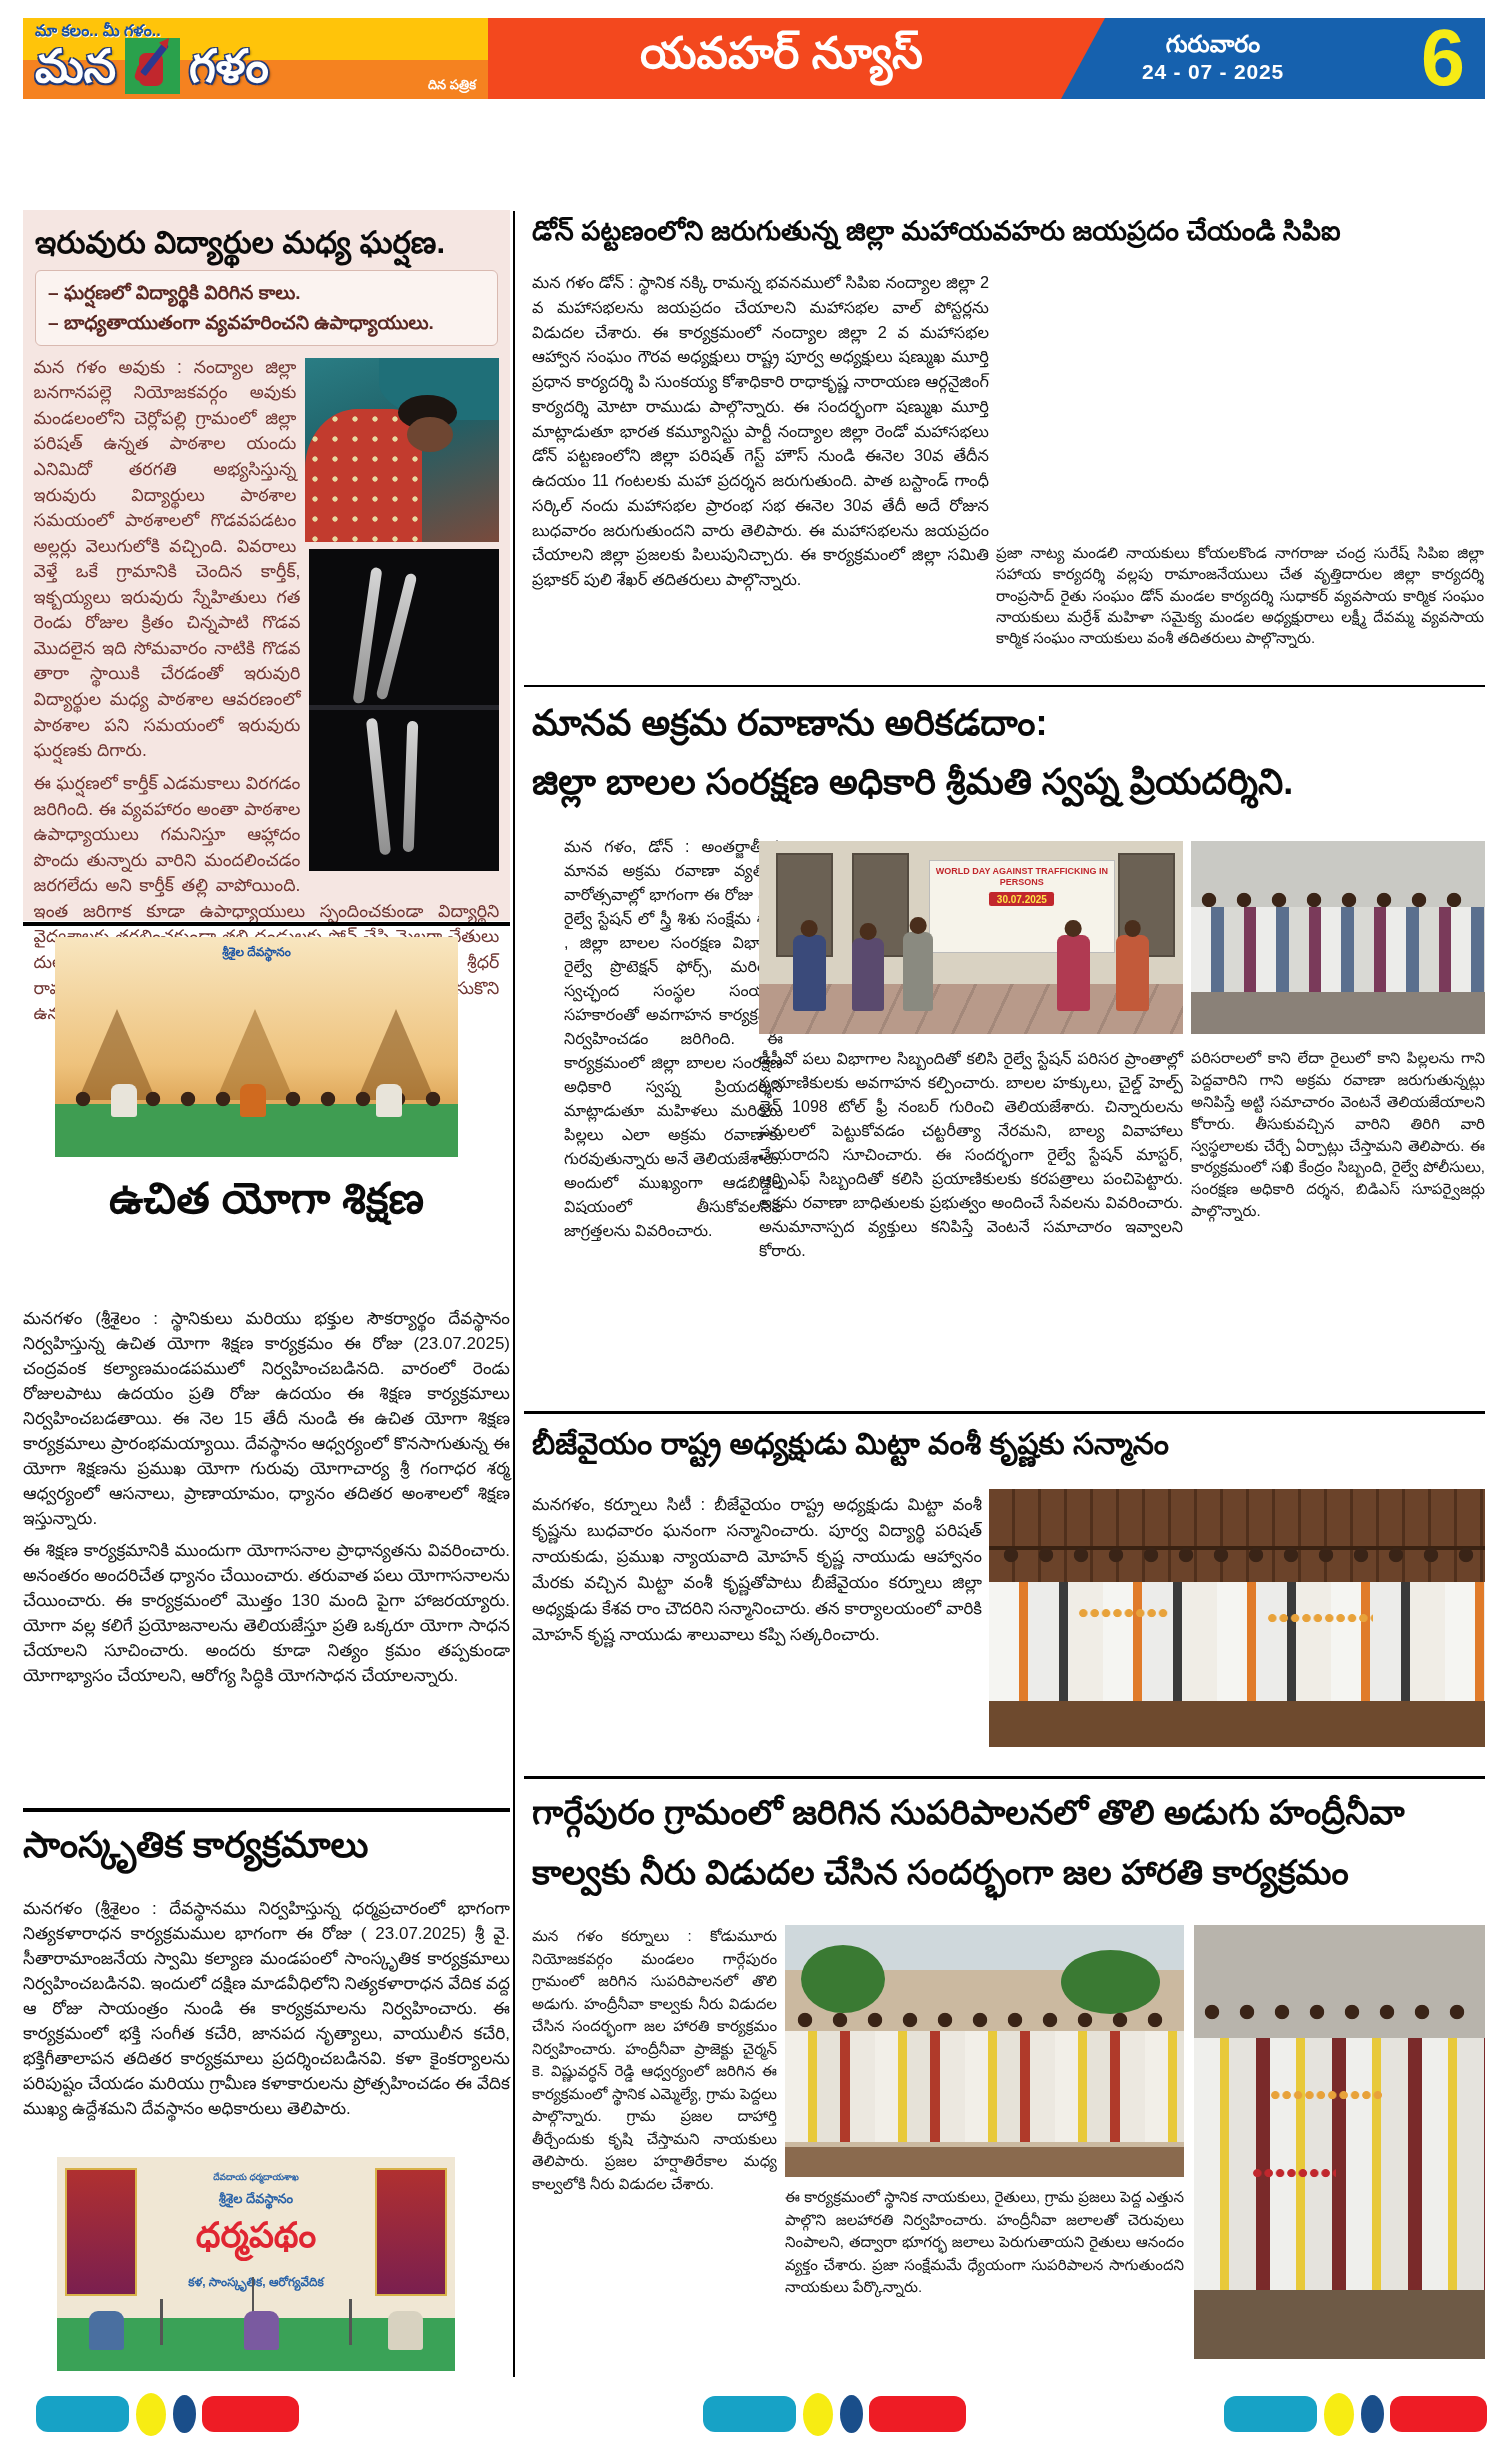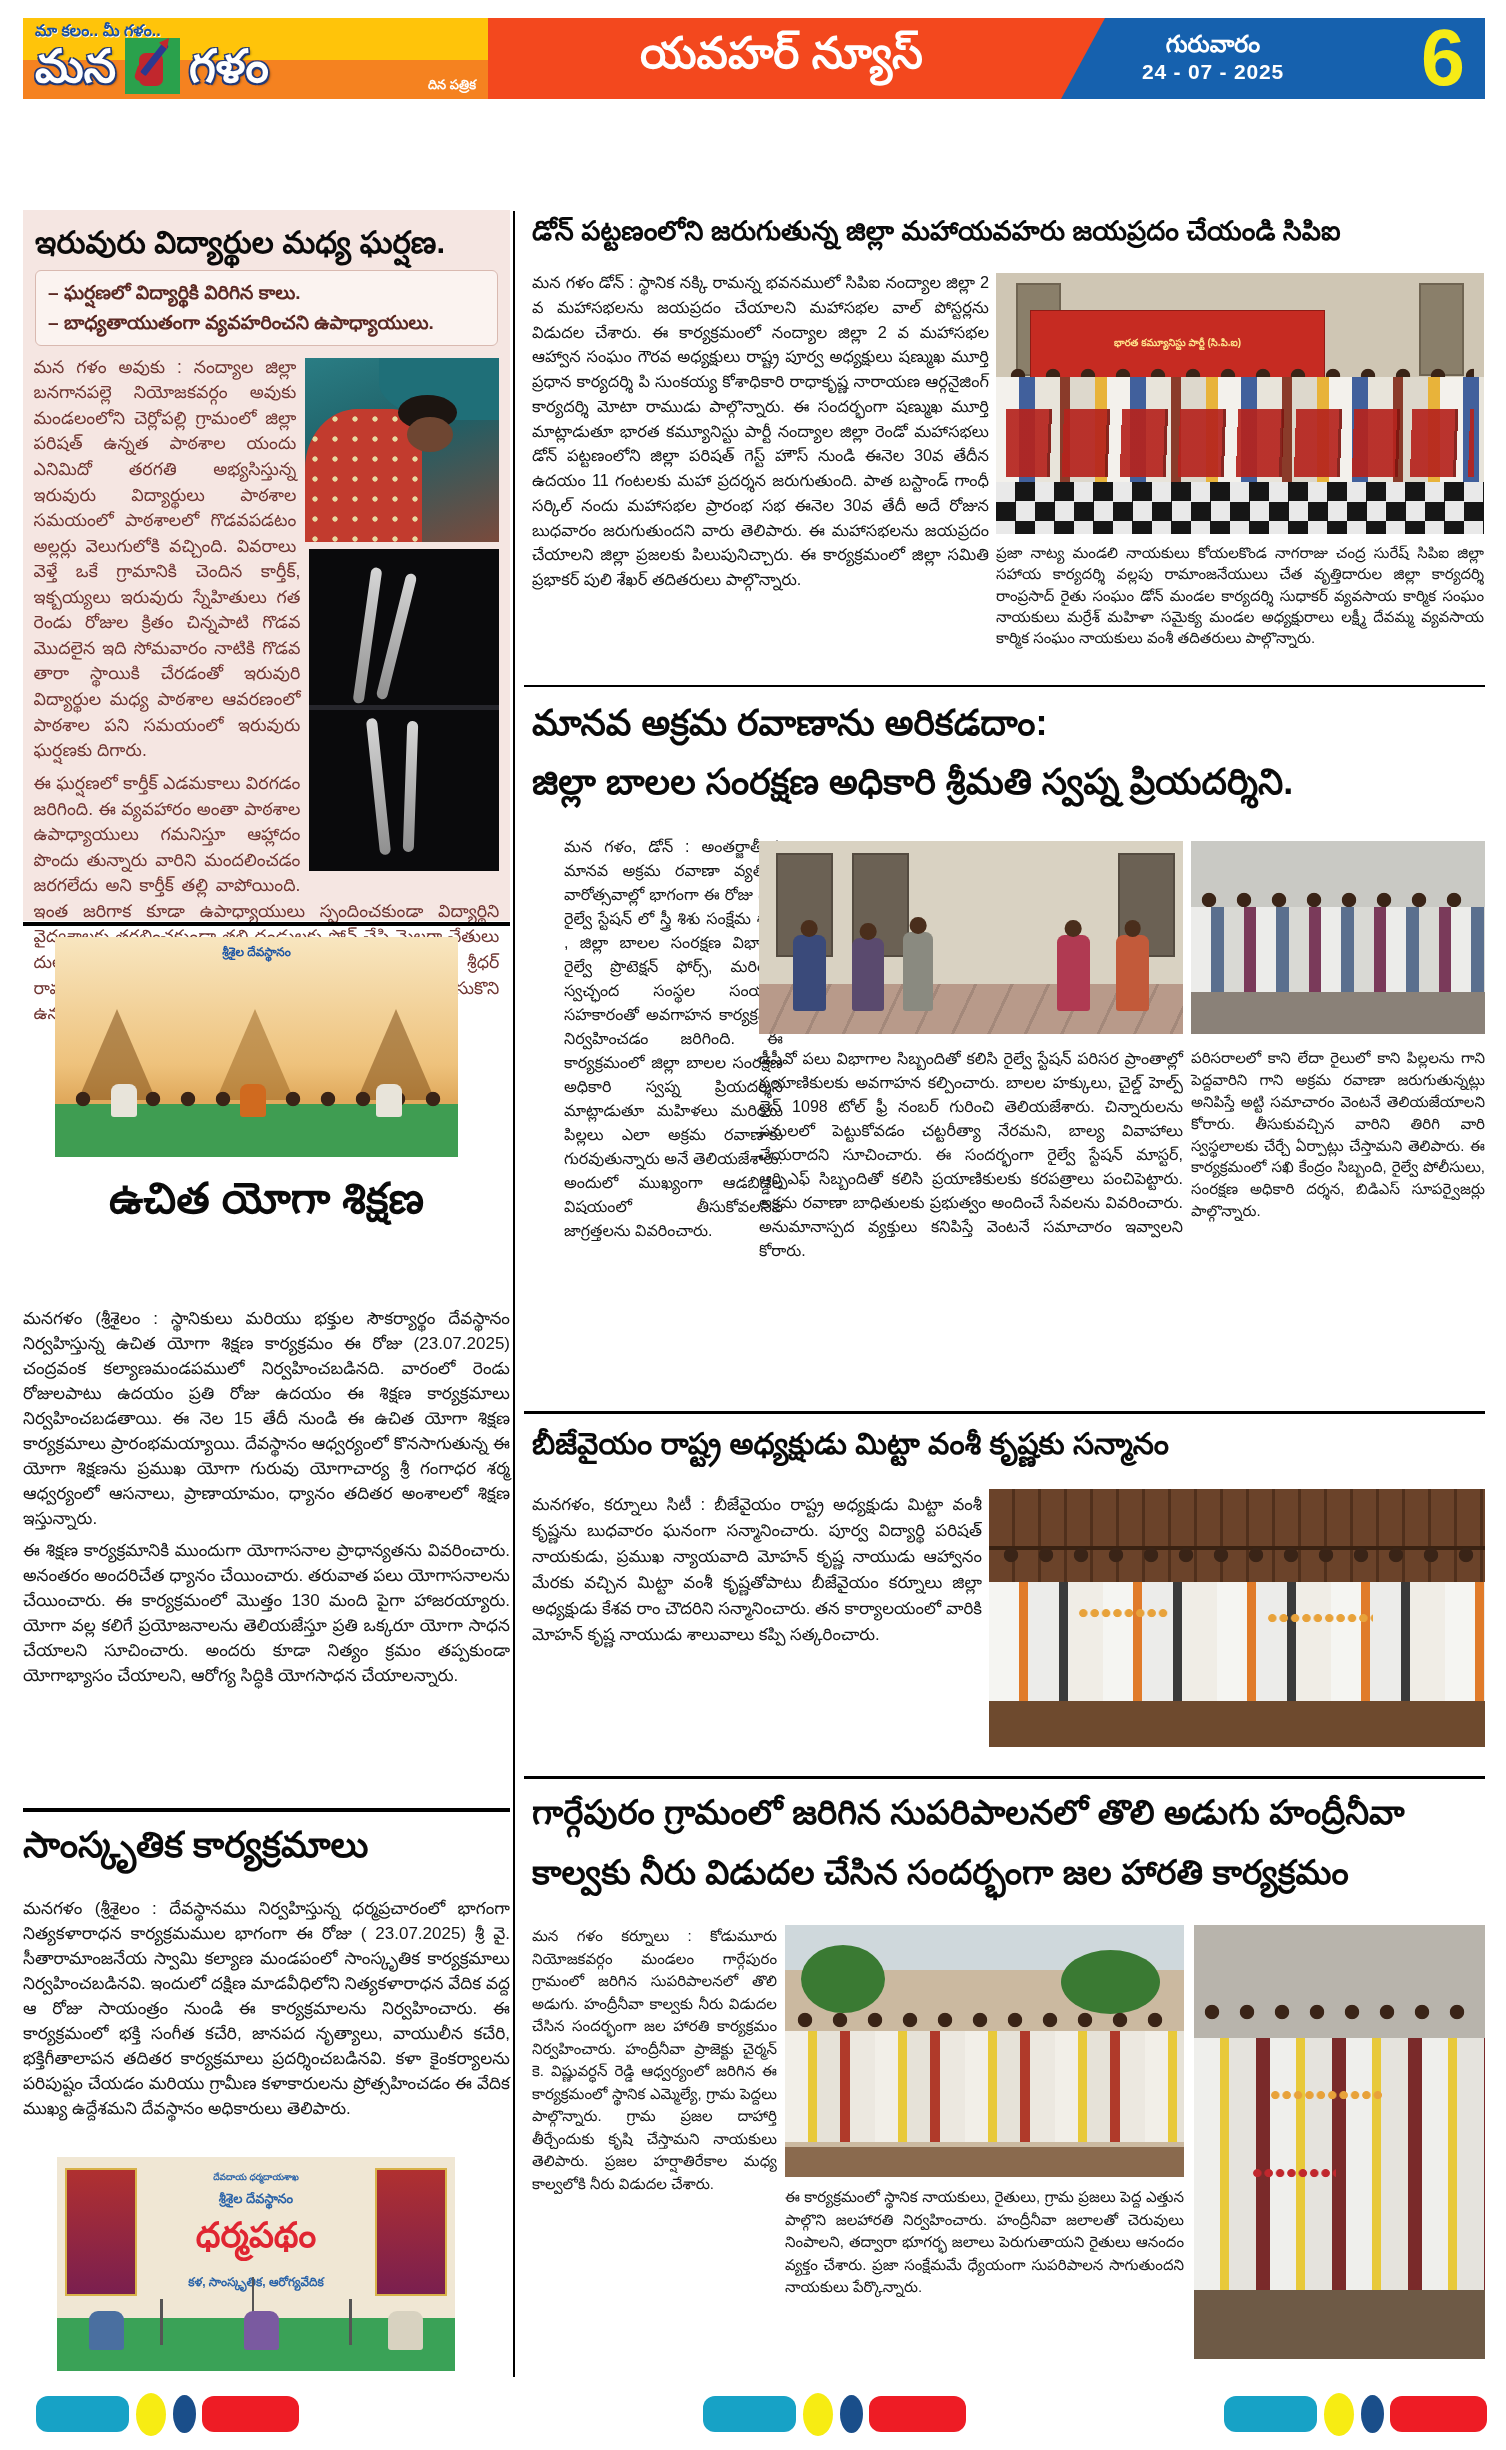--- a/index.html
+++ b/index.html
@@ -272,48 +272,41 @@
     <div class="mic" style="right:26%;height:46px;"></div>
     <div class="musician" style="left:8%;background:#4a6fa0;"></div>
     <div class="musician" style="left:47%;background:#7a5aa0;"></div>
     <div class="musician" style="right:8%;background:#d8d2c0;"></div>
   </div>
 
   <div class="headline cpi-headline">డోన్ పట్టణంలోని జరుగుతున్న జిల్లా మహాయవహరు జయప్రదం చేయండి సిపిఐ</div>
   <div class="bodytext cpi-body">
     <p>మన గళం డోన్ : స్థానిక నక్కి రామన్న భవనములో సిపిఐ నంద్యాల జిల్లా 2 వ మహాసభలను జయప్రదం చేయాలని మహాసభల వాల్ పోస్టర్లను విడుదల చేశారు. ఈ కార్యక్రమంలో నంద్యాల జిల్లా 2 వ మహాసభల ఆహ్వాన సంఘం గౌరవ అధ్యక్షులు రాష్ట్ర పూర్వ అధ్యక్షులు షణ్ముఖ మూర్తి ప్రధాన కార్యదర్శి పి సుంకయ్య కోశాధికారి రాధాకృష్ణ నారాయణ ఆర్గనైజింగ్ కార్యదర్శి మోటా రాముడు పాల్గొన్నారు. ఈ సందర్భంగా షణ్ముఖ మూర్తి మాట్లాడుతూ భారత కమ్యూనిస్టు పార్టీ నంద్యాల జిల్లా రెండో మహాసభలు డోన్ పట్టణంలోని జిల్లా పరిషత్ గెస్ట్ హౌస్ నుండి ఈనెల 30వ తేదీన ఉదయం 11 గంటలకు మహా ప్రదర్శన జరుగుతుంది. పాత బస్టాండ్ గాంధీ సర్కిల్ నందు మహాసభల ప్రారంభ సభ ఈనెల 30వ తేదీ అదే రోజున బుధవారం జరుగుతుందని వారు తెలిపారు. ఈ మహాసభలను జయప్రదం చేయాలని జిల్లా ప్రజలకు పిలుపునిచ్చారు. ఈ కార్యక్రమంలో జిల్లా సమితి ప్రభాకర్ పులి శేఖర్ తదితరులు పాల్గొన్నారు.</p>
   </div>
-  <div class="photo ph-cpi cpi-photo">
-    <div class="cpi-wall-door" style="left:4%;"></div>
-    <div class="cpi-wall-door" style="right:4%;"></div>
-    <div class="cpi-banner">
-      <div class="cpi-banner-text">భారత కమ్యూనిస్టు పార్టీ (సి.పి.ఐ)</div>
-    </div>
-    <div class="heads" style="left:2%;right:2%;top:36%;"></div>
-    <div class="cloth-cpi"></div>
-    <div class="posters"></div>
-    <div class="floor-check"></div>
-  </div>
   <div class="bodytext cpi-caption">
     <p>ప్రజా నాట్య మండలి నాయకులు కోయలకొండ నాగరాజు చంద్ర సురేష్ సిపిఐ జిల్లా సహాయ కార్యదర్శి వల్లపు రామాంజనేయులు చేత వృత్తిదారుల జిల్లా కార్యదర్శి రాంప్రసాద్ రైతు సంఘం డోన్ మండల కార్యదర్శి సుధాకర్ వ్యవసాయ కార్మిక సంఘం నాయకులు మర్రేశ్ మహిళా సమైక్య మండల అధ్యక్షురాలు లక్ష్మీ దేవమ్మ వ్యవసాయ కార్మిక సంఘం నాయకులు వంశీ తదితరులు పాల్గొన్నారు.</p>
   </div>
 
   <div class="hrule" style="left:524px;top:685px;width:961px;height:2.3px;"></div>
 
   <div class="headline tr-h1">మానవ అక్రమ రవాణాను అరికడదాం:</div>
   <div class="headline tr-h2">జిల్లా బాలల సంరక్షణ అధికారి శ్రీమతి స్వప్న ప్రియదర్శిని.</div>
 
   <div class="bodytext tr-lead">
     <p>మన గళం, డోన్ : అంతర్జాతీయ మానవ అక్రమ రవాణా వ్యతిరేక వారోత్సవాల్లో భాగంగా ఈ రోజు డోన్ రైల్వే స్టేషన్ లో స్త్రీ శిశు సంక్షేమ శాఖ , జిల్లా బాలల సంరక్షణ విభాగం, రైల్వే ప్రొటెక్షన్ ఫోర్స్, మరియు స్వచ్ఛంద సంస్థల సంయుక్త సహకారంతో అవగాహన కార్యక్రమం నిర్వహించడం జరిగింది. ఈ కార్యక్రమంలో జిల్లా బాలల సంరక్షణ అధికారి స్వప్న ప్రియదర్శిని మాట్లాడుతూ మహిళలు మరియు పిల్లలు ఎలా అక్రమ రవాణాకు గురవుతున్నారు అనే తెలియజేశారు. అందులో ముఖ్యంగా ఆడబిడ్డల విషయంలో తీసుకోవలసిన జాగ్రత్తలను వివరించారు.</p>
   </div>
 
   <div class="photo ph-traffic tr-photo1">
     <div class="tr-door" style="left:4%;"></div>
     <div class="tr-door" style="left:22%;"></div>
     <div class="tr-door" style="right:2%;"></div>
+    <div class="tr-banner">
+      <div class="tr-banner-title">WORLD DAY AGAINST TRAFFICKING IN PERSONS</div>
+      <div class="tr-banner-date">30.07.2025</div>
+    </div>
     <div class="tr-floor"></div>
     <div class="fig" style="left:8%;bottom:12%;width:33px;height:76px;background:#3a4a7a;">
         <span class="fhead"></span>
       </div>
     <div class="fig" style="left:22%;bottom:12%;width:32px;height:73px;background:#5a4a6e;">
         <span class="fhead"></span>
       </div>
     <div class="fig" style="left:34%;bottom:12%;width:30px;height:79px;background:#8a8a80;">
         <span class="fhead"></span>
       </div>

